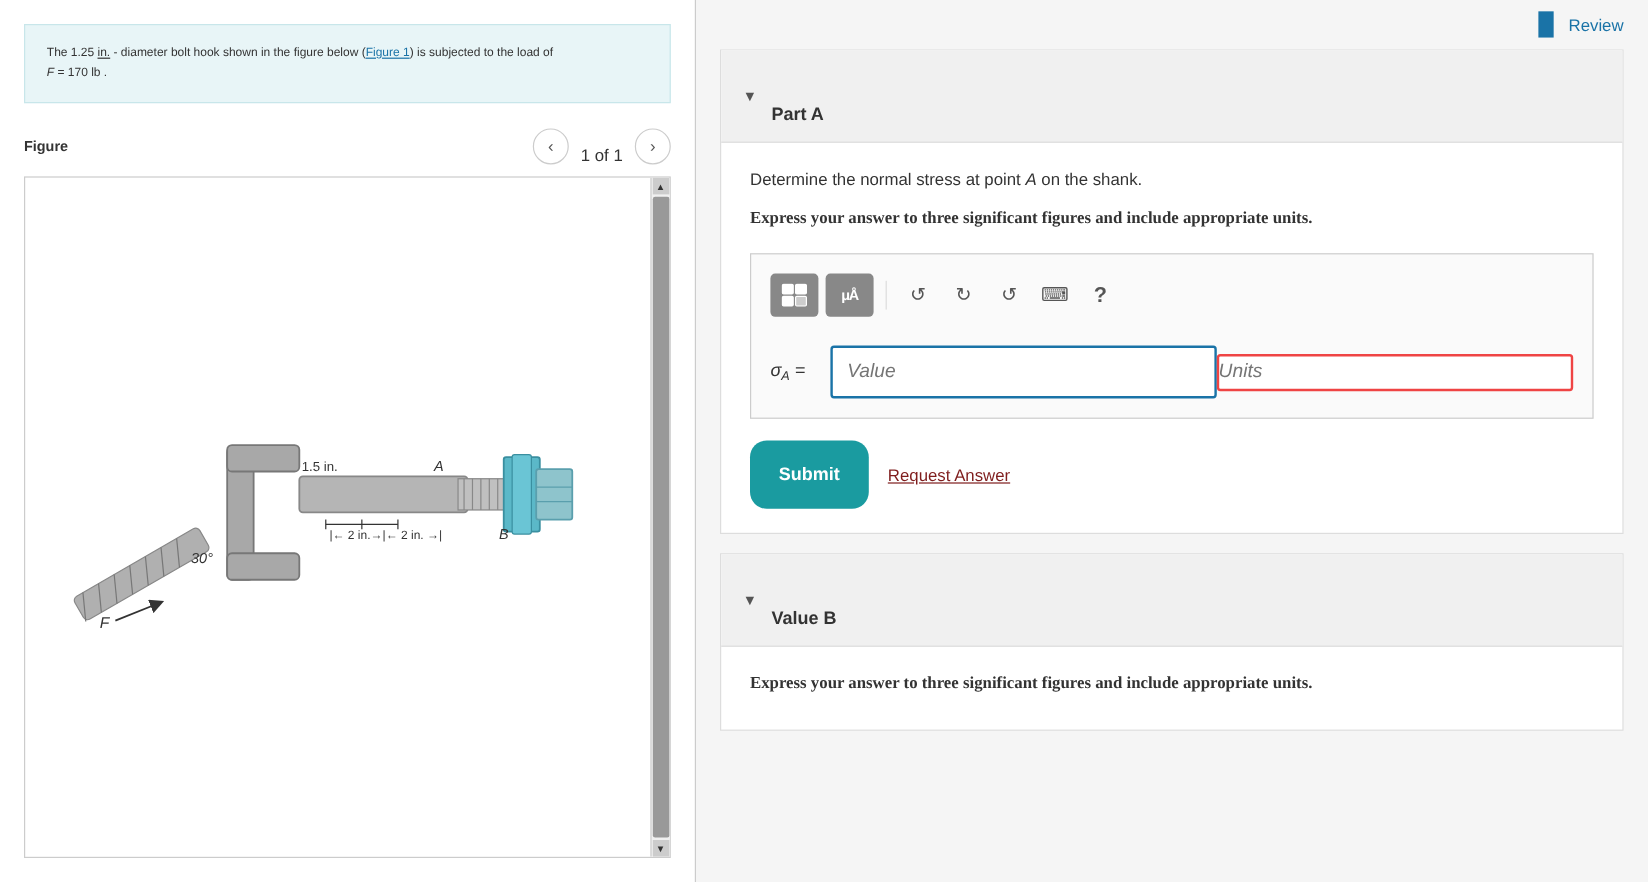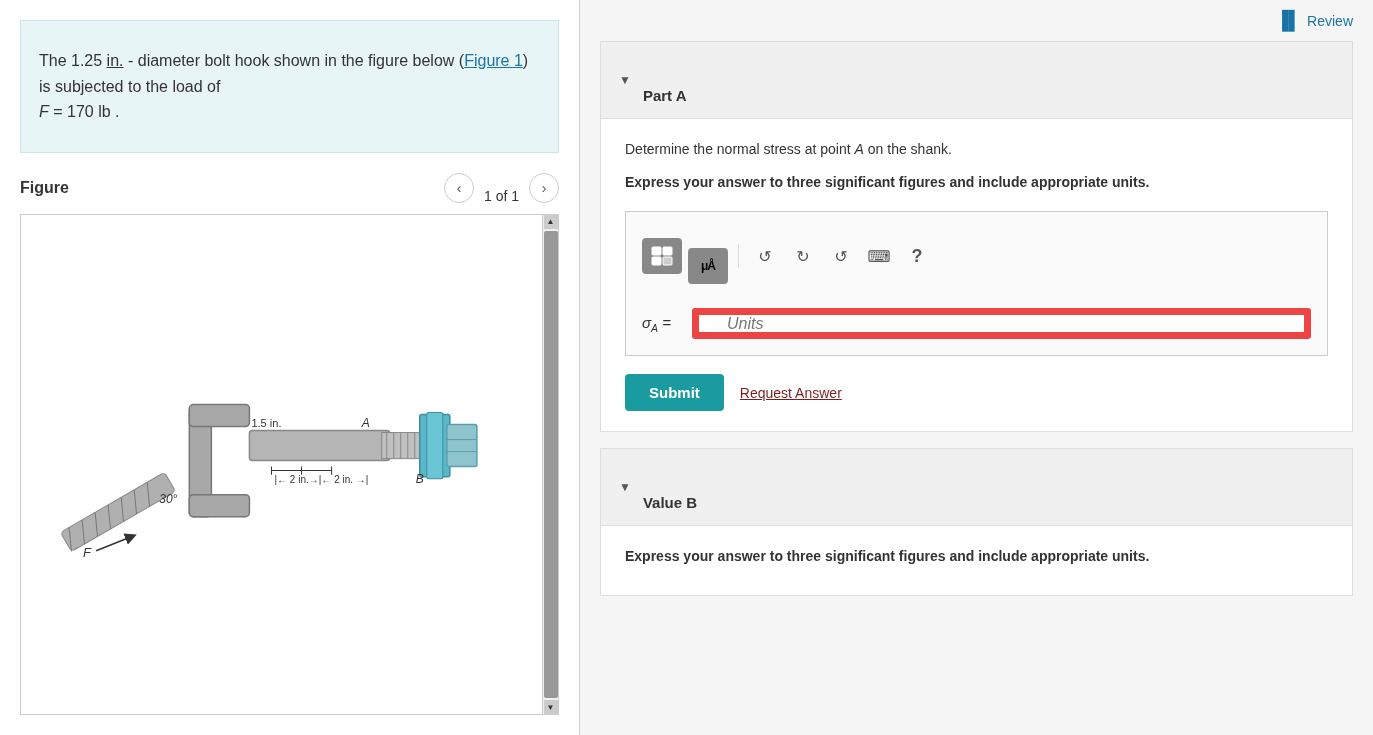--- a/index.html
+++ b/index.html
@@ -21,23 +21,23 @@
       padding: 20px;
       display: flex;
       flex-direction: column;
       border-right: 1px solid #ccc;
       overflow: hidden;
     }
 
     .problem-box {
       background: #e8f5f7;
       border: 1px solid #c8e6ea;
-      padding: 27px 18px;
+      padding: 16px 18px;
       margin-bottom: 20px;
-      font-size: 16px;
+      font-size: 10px;
       line-height: 1.6;
       color: #333;
     }
 
     .problem-box .link {
       color: #1a73a7;
       text-decoration: underline;
       cursor: pointer;
     }
 
@@ -49,21 +49,21 @@
 
     .figure-header {
       display: flex;
       align-items: center;
       justify-content: space-between;
       margin-bottom: 10px;
     }
 
     .figure-title {
       font-weight: bold;
-      font-size: 16px;
+      font-size: 12px;
     }
 
     .figure-nav {
       display: flex;
       align-items: center;
       gap: 10px;
     }
 
     .nav-btn {
       width: 30px;
@@ -214,20 +214,21 @@
       color: #333;
       margin-bottom: 12px;
       line-height: 1.5;
     }
 
     .part-instruction {
       font-weight: bold;
       font-size: 14px;
       margin-bottom: 18px;
       line-height: 1.5;
+      font-family: Liberation Serif, serif;
     }
 
     
     .answer-box {
       border: 1px solid #ccc;
       padding: 16px;
       margin-bottom: 18px;
       background: #fafafa;
     }
 
@@ -256,24 +257,23 @@
     .tb-btn-light {
       width: 40px;
       height: 36px;
       background: #888;
       border: none;
       border-radius: 4px;
       cursor: pointer;
       display: flex;
       align-items: center;
       justify-content: center;
-      color: #000000;
+      color: #ffffff;
       font-size: 11px;
       font-weight: bold;
-      margin-top: 20px;
     }
 
     .tb-icon {
       width: 32px;
       height: 32px;
       background: transparent;
       border: none;
       cursor: pointer;
       display: flex;
       align-items: center;
@@ -311,44 +311,44 @@
       font-size: 16px;
       font-style: italic;
       color: #aaa;
       background: #fff;
       outline: none;
     }
 
     .units-input {
       flex: 1;
       height: 31px;
-      border: 7px solid #ef4444;
+      border: 2px solid #ef4444;
       border-radius: 3px;
-      padding: 0 28px;
+      padding: 0 0;
       font-size: 16px;
       font-style: italic;
       color: #aaa;
       background: #fff;
       outline: none;
     }
 
     .action-row {
       display: flex;
       align-items: center;
       gap: 16px;
     }
 
     .submit-btn {
       background: #1a9ba0;
       color: #fff;
       border: none;
-      padding: 10px 24px;
+      padding: 20px 24px;
       font-size: 15px;
       font-weight: 600;
-      border-radius: 4px;
+      border-radius: 14px;
       cursor: pointer;
     }
 
     .request-link {
       color: #7f1d1d;
       text-decoration: underline;
       cursor: pointer;
       font-size: 14px;
       font-weight: 500;
     }
@@ -495,20 +495,21 @@
             <button class="tb-icon" title="Redo">↻</button>
             <button class="tb-icon" title="Refresh" style="transform: scaleX(-1);">↻</button>
             <button class="tb-icon" title="Keyboard">⌨</button>
             <button class="tb-icon" title="Help" style="font-size:18px; font-weight:bold;">?</button>
           </div>
 
           <div class="input-row">
             <span class="sigma-label">
               <em>σ</em><sub>A</sub> =
             </span>
+            <input class="value-input" type="text" placeholder="Value" style="">
             <input class="units-input" type="text" placeholder="Units" style="">
           </div>
         </div>
 
         <div class="action-row">
           <button class="submit-btn">Submit</button>
           <a class="request-link">Request Answer</a>
         </div>
       </div>
     </div>

